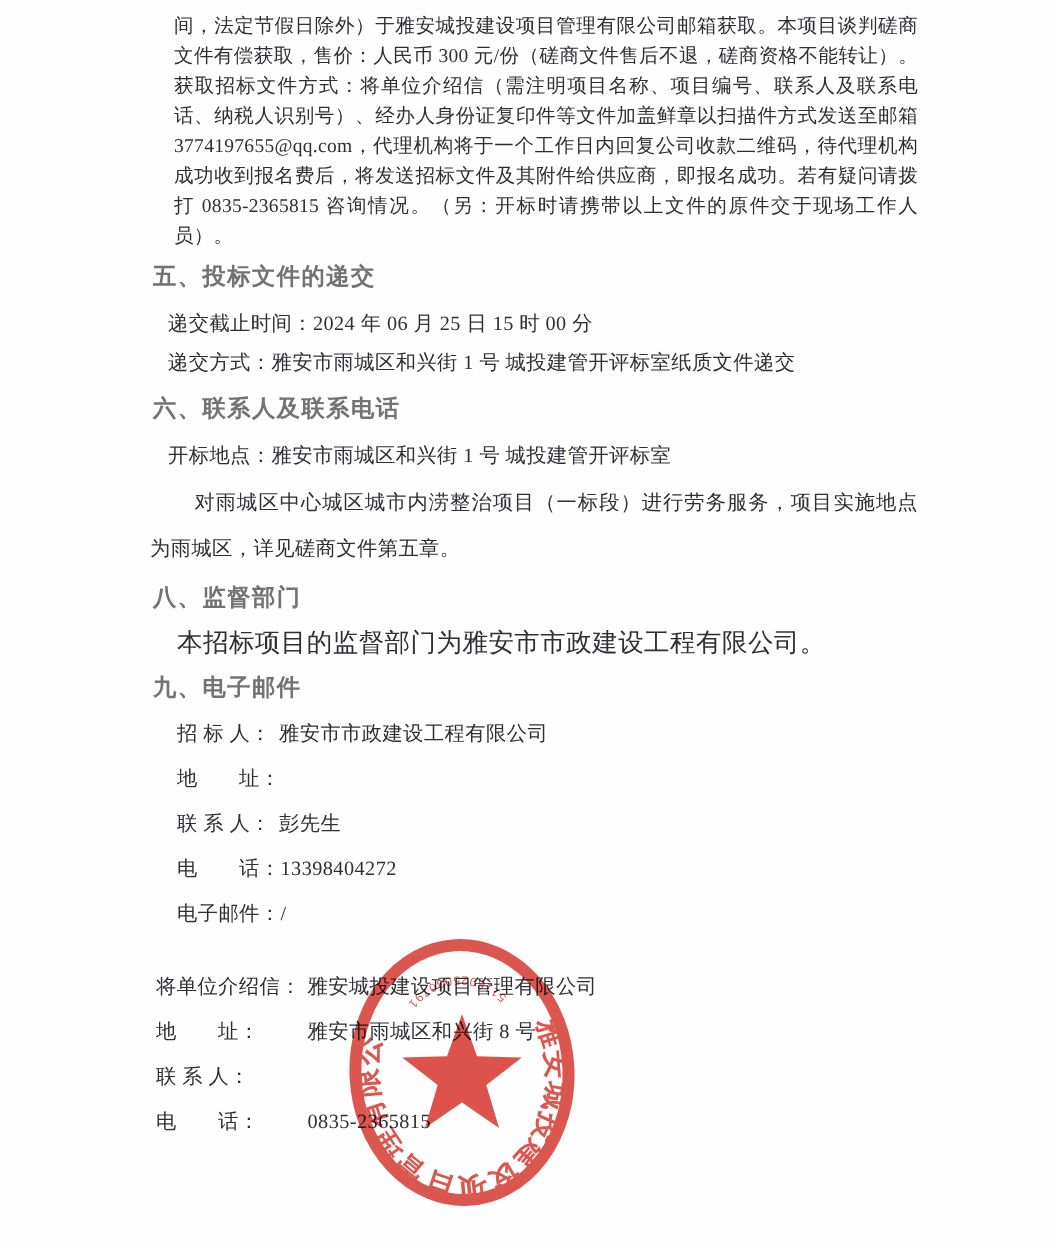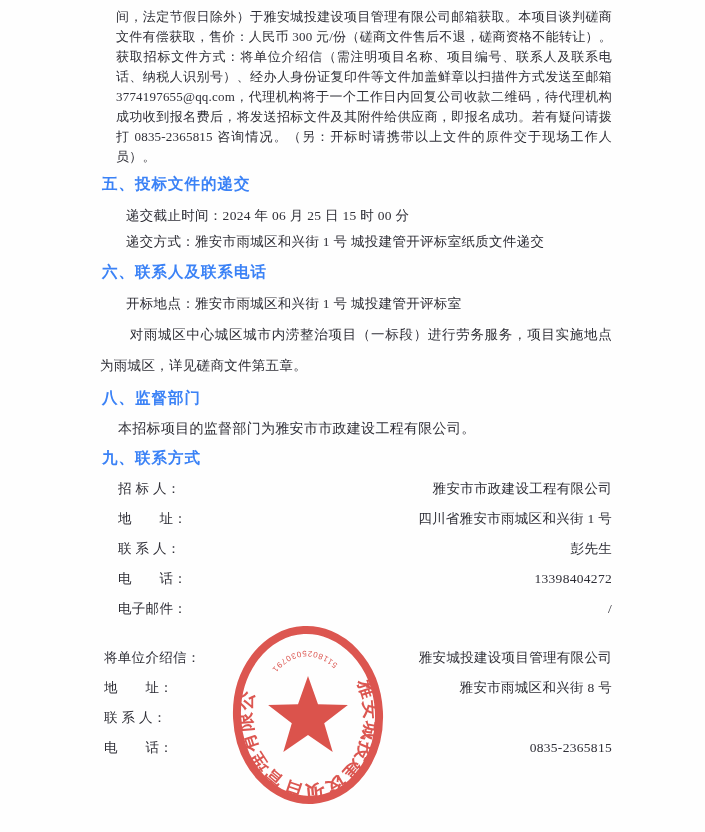--- a/index.html
+++ b/index.html
@@ -20,58 +20,58 @@
   }
   .p1 {
     margin: 7px 0 0 16px;
     font-size: 13px;
     line-height: 20px;
     text-align: justify;
     letter-spacing: 0.2px;
     font-family: Liberation Serif, serif;
   }
   .sec {
-    font-family: Liberation Mono, monospace;
+    font-family: Liberation Sans, sans-serif;
     font-weight: bold;
     font-size: 15.5px;
     line-height: 22px;
-    color: #3b82f6;
+    color: #737373;
     margin: 7px 0 7px 2px;
     letter-spacing: 1px;
   }
   .subrow {
     font-size: 13.5px;
     line-height: 26px;
-    margin: 0 0 0 26px;
+    margin: 0 0 0 12px;
     letter-spacing: 0.3px;
   }
   .secpara {
     font-size: 13.5px;
     line-height: 31px;
     margin: 2px 0 2px 0;
     text-indent: 2.2em;
     text-align: justify;
     letter-spacing: 0.3px;
   }
   .secline8 {
-    font-size: 14px;
+    font-size: 17px;
     line-height: 24px;
     margin: 2px 0 2px 18px;
     letter-spacing: 0.3px;
   }
   .contacts { margin-top: 6px; }
   .crow {
     display: flex;
     font-size: 13.5px;
     line-height: 24px;
     margin: 0 0 6px 18px;
     letter-spacing: 0.3px;
   }
   .crow .lbl { flex: 0 0 68px; white-space: pre; }
-  .crow .val { flex: 1; white-space: pre; text-align: right; }
+  .crow .val { flex: 1; white-space: pre; }
   .agency { margin-top: 25px; }
   .agency .crow { margin-left: 4px; }
   .agency .lbl { flex: 0 0 101px; }
   .seal {
     position: absolute;
     left: 228px;
     top: 621px;
     width: 160px;
     height: 190px;
     mix-blend-mode: multiply;
@@ -92,30 +92,29 @@
     <div class="subrow">递交方式：雅安市雨城区和兴街 1 号  城投建管开评标室纸质文件递交</div>
 
     <h2 class="sec">六、联系人及联系电话</h2>
     <div class="subrow">开标地点：雅安市雨城区和兴街 1 号  城投建管开评标室</div>
 
     <p class="secpara">对雨城区中心城区城市内涝整治项目（一标段）进行劳务服务，项目实施地点为雨城区，详见磋商文件第五章。</p>
 
     <h2 class="sec">八、监督部门</h2>
     <div class="secline8">本招标项目的监督部门为雅安市市政建设工程有限公司。</div>
 
-    <h2 class="sec">九、联系方式</h2>
+    <h2 class="sec">九、电子邮件</h2>
 
     <div class="contacts">
       <div class="crow">
         <span class="lbl">招 标 人：</span>
         <span class="val">雅安市市政建设工程有限公司</span>
       </div>
       <div class="crow">
         <span class="lbl">地　　址：</span>
-        <span class="val">四川省雅安市雨城区和兴街 1 号</span>
       </div>
       <div class="crow">
         <span class="lbl">联 系 人：</span>
         <span class="val">彭先生</span>
       </div>
       <div class="crow">
         <span class="lbl">电　　话：</span>
         <span class="val">13398404272</span>
       </div>
       <div class="crow">

